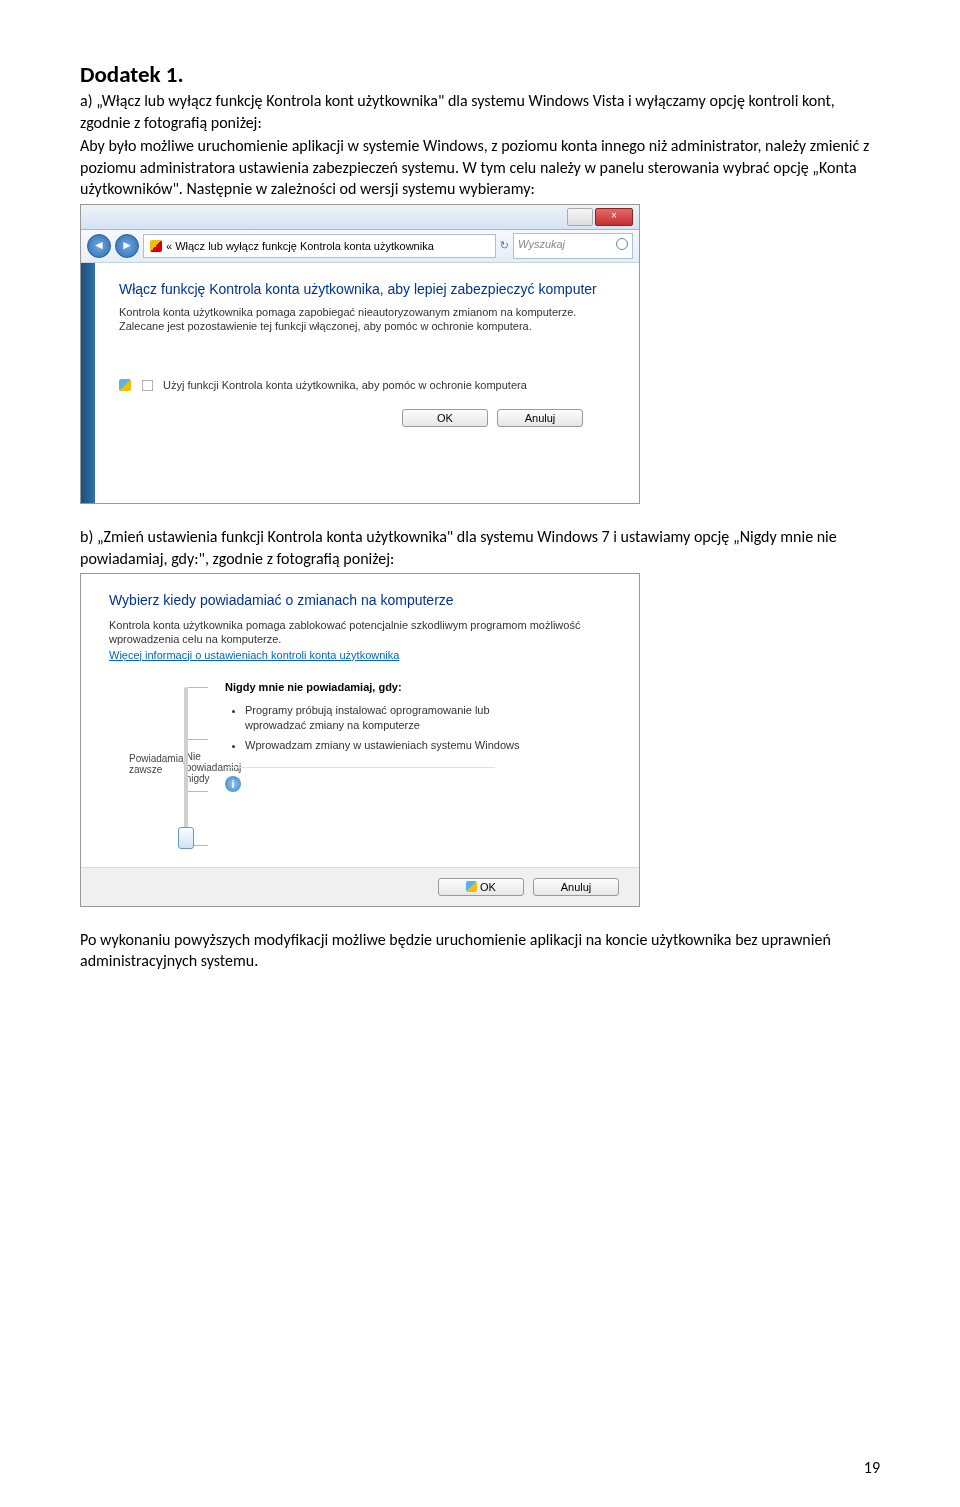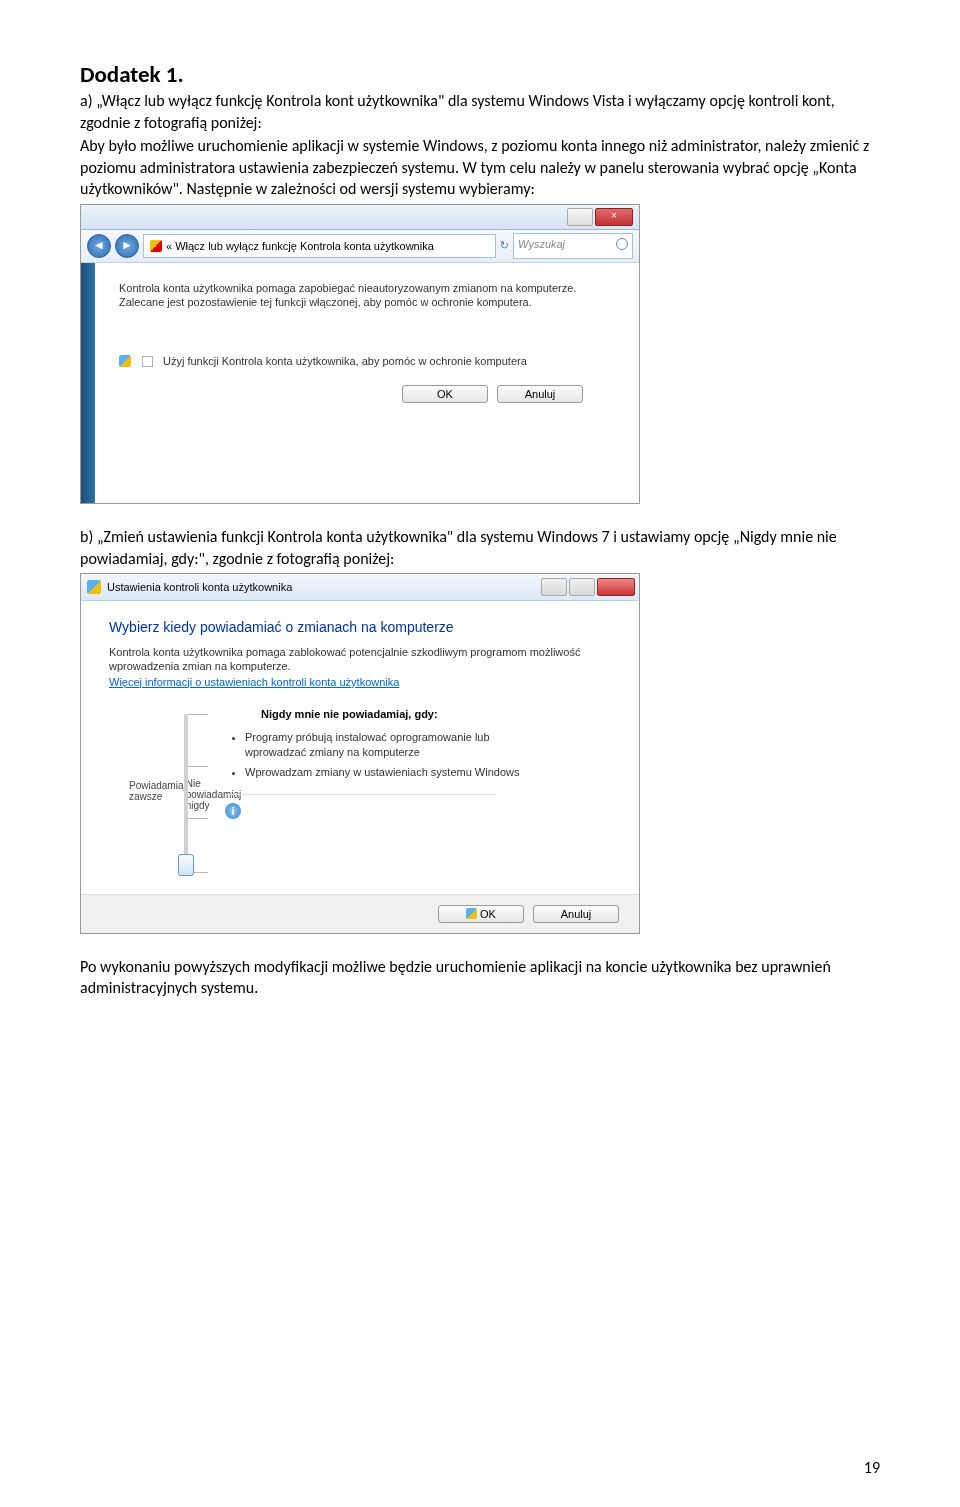--- a/index.html
+++ b/index.html
@@ -289,21 +289,20 @@
     border: 1px solid #6d99c0;
     border-radius: 3px;
   }
   .s2-rightcol {
     flex: 1;
   }
   .s2-never {
     font-size: 11px;
     font-weight: bold;
     margin-bottom: 10px;
-    margin-left: 36px;
   }
   .s2-bullets {
     list-style: disc;
     padding-left: 20px;
     margin: 0 0 14px 0;
     font-size: 11px;
     color: #333;
     max-width: 280px;
     line-height: 1.35;
   }
@@ -384,49 +383,41 @@
       </div>
       <span style="color:#4a7db0;">↻</span>
       <div class="searchbox">
         <span>Wyszukaj</span>
         <span class="mag"></span>
       </div>
     </div>
     <div class="s1-body">
       <div class="s1-side"></div>
       <div class="s1-content">
+        <div class="s1-h">Włącz funkcję Kontrola konta użytkownika, aby lepiej zabezpieczyć komputer</div>
         <div class="s1-p">Kontrola konta użytkownika pomaga zapobiegać nieautoryzowanym zmianom na komputerze. Zalecane jest pozostawienie tej funkcji włączonej, aby pomóc w ochronie komputera.</div>
         <div class="s1-check">
           <span class="shield-sm"></span>
           <input type="checkbox" style="">
           <span>Użyj funkcji Kontrola konta użytkownika, aby pomóc w ochronie komputera</span>
         </div>
         <div class="s1-btnrow">
           <span class="winbutton">OK</span>
           <span class="winbutton">Anuluj</span>
         </div>
       </div>
     </div>
   </div>
 
   <div class="para">b) „Zmień ustawienia funkcji Kontrola konta użytkownika" dla systemu Windows 7 i ustawiamy opcję „Nigdy mnie nie powiadamiaj, gdy:", zgodnie z fotografią poniżej:</div>
 
   <div class="screenshot">
-    <div class="s2-titlebar">
-      <span class="shield"></span>
-      <span>Ustawienia kontroli konta użytkownika</span>
-      <div class="winicons">
-        <div class="wi"></div>
-        <div class="wi"></div>
-        <div class="wi close"></div>
-      </div>
-    </div>
     <div class="s2-body">
       <div class="s2-h">Wybierz kiedy powiadamiać o zmianach na komputerze</div>
-      <div class="s2-p">Kontrola konta użytkownika pomaga zablokować potencjalnie szkodliwym programom możliwość wprowadzenia zmian na komputerze.</div>
+      <div class="s2-p">Kontrola konta użytkownika pomaga zablokować potencjalnie szkodliwym programom możliwość wprowadzenia celu na komputerze.</div>
       <span class="s2-link">Więcej informacji o ustawieniach kontroli konta użytkownika</span>
 
       <div class="s2-sliderarea">
         <div class="s2-slidercol">
           <div>Powiadamiaj zawsze</div>
           <div class="s2-track-wrap">
             <div class="s2-track"></div>
             <div class="s2-tick" style="top:0"></div>
             <div class="s2-tick" style="top:52px"></div>
             <div class="s2-tick" style="top:104px"></div>

